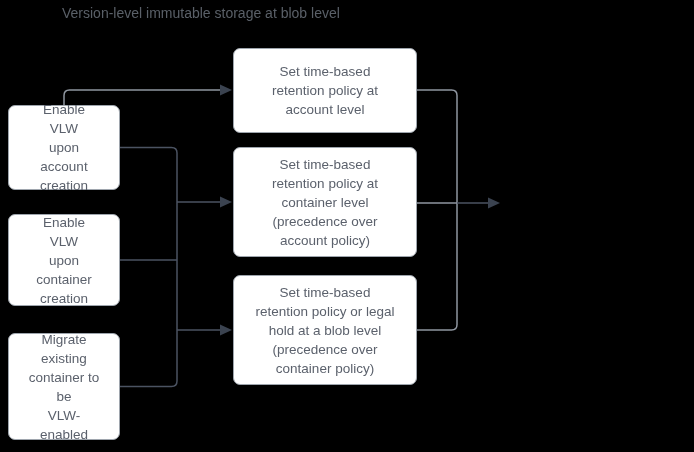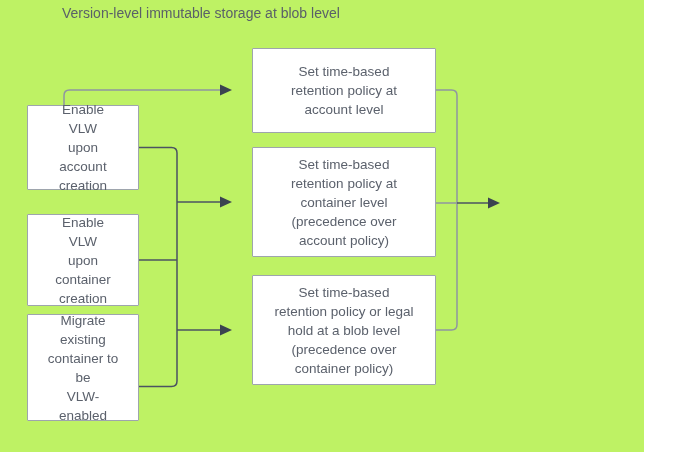--- a/index.html
+++ b/index.html
@@ -2,23 +2,23 @@
 <html><head>
 <meta charset="utf-8">
 <style>
   html, body {
     margin: 0;
     padding: 0;
     background: #ffffff;
   }
   .canvas {
     position: relative;
-    width: 644px;
+    width: 694px;
     height: 452px;
-    background: #bef264;
+    background: #000000;
     font-family: "Liberation Sans", "DejaVu Sans", sans-serif;
     overflow: hidden;
   }
   .diagram-title {
     position: absolute;
     left: 62px;
     top: 5px;
     font-size: 14px;
     color: #5a6068;
     white-space: nowrap;
@@ -28,36 +28,35 @@
     left: 0;
     top: 0;
     width: 694px;
     height: 452px;
   }
   .node {
     position: absolute;
     box-sizing: border-box;
     background: #ffffff;
     border: 1.5px solid #9ea5ad;
-    border-radius: 1px;
+    border-radius: 7px;
     display: flex;
     align-items: center;
     justify-content: center;
     text-align: center;
     font-size: 13.5px;
     line-height: 19px;
     color: #5b616c;
     white-space: pre-line;
     padding: 2px 19px;
-    margin-left: 19px;
   }
   
   .node-l1 { left: 8px;   top: 105px; width: 112px; height: 85px;  }
   .node-l2 { left: 8px;   top: 214px; width: 112px; height: 92px;  }
-  .node-l3 { left: 8px;   top: 314px; width: 112px; height: 107px; }
+  .node-l3 { left: 8px;   top: 333px; width: 112px; height: 107px; }
   
   .node-m1 { left: 233px; top: 48px;  width: 184px; height: 85px;  }
   .node-m2 { left: 233px; top: 147px; width: 184px; height: 110px; }
   .node-m3 { left: 233px; top: 275px; width: 184px; height: 110px; }
   
   .node-r1 { left: 501px; top: 162px; width: 184px; height: 84px;  }
 </style>
 </head>
 <body>
 

